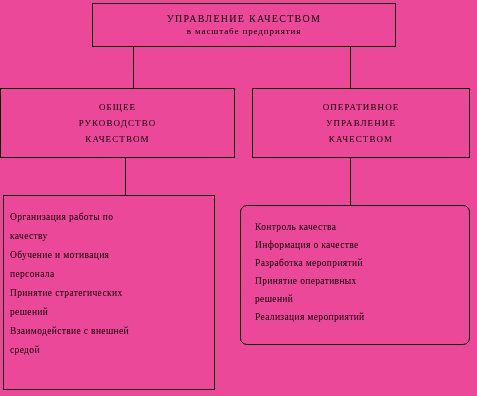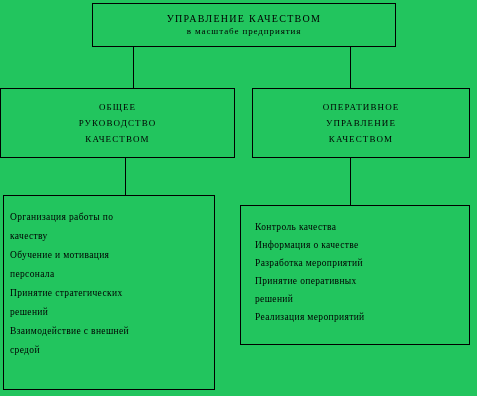--- a/index.html
+++ b/index.html
@@ -4,21 +4,21 @@
 <style>
   html,body{margin:0;padding:0;background:#ffffff;}
   body{
     font-family:"Liberation Serif", serif;
     color:#000000;
   }
   #canvas{
     position:relative;
     width:477px;
     height:396px;
-    background:#22c55e;
+    background:#ec4899;
     overflow:hidden;
   }
   .box{
     position:absolute;
     border:1px solid #000000;
     box-sizing:border-box;
     background:transparent;
   }
   .title-box{
     left:92px; top:3px; width:304px; height:44px;
@@ -49,21 +49,21 @@
     font-size:9px;
     letter-spacing:1.1px;
     line-height:16px;
     text-transform:uppercase;
     white-space:nowrap;
   }
   .list-box{
     padding:8px 4px 4px 6px;
   }
   .list-left{ left:3px; top:195px; width:212px; height:195px; }
-  .list-right{ left:240px; top:205px; width:230px; height:140px; }
+  .list-right{ left:240px; top:205px; width:230px; height:140px;border-radius:7px; }
   .list-left .list-inner{ padding-top:4px; }
   .list-right .list-inner{ padding-top:4px; padding-left:8px; }
   .list-item{
     font-size:9.5px;
     line-height:19px;
     letter-spacing:0.35px;
   }
   .list-right .list-item{
     line-height:18px;
   }

